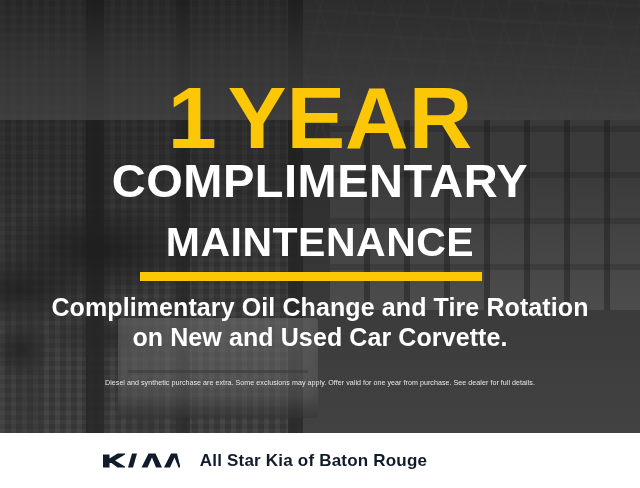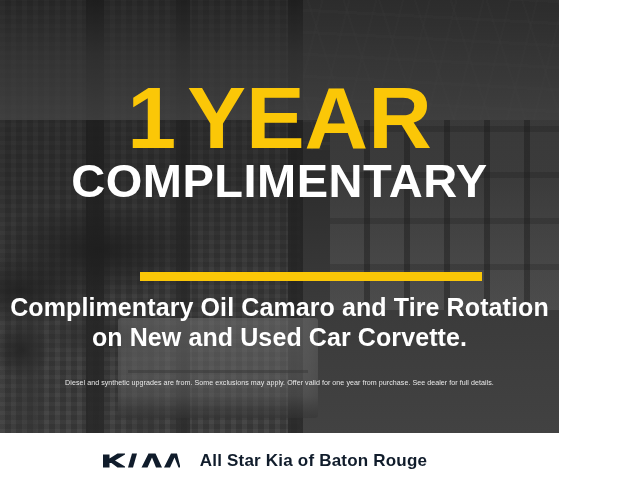--- a/index.html
+++ b/index.html
@@ -11,21 +11,21 @@
   body {
     width: 640px;
     height: 488px;
     overflow: hidden;
     font-family: "Liberation Sans", sans-serif;
     -webkit-font-smoothing: antialiased;
   }
 
   #promo-banner {
     position: relative;
-    width: 559px;
+    width: 640px;
     height: 433px;
     overflow: hidden;
     background: #2a2a2a;
   }
 
   
   .bg-photo {
     position: absolute;
     inset: 0;
     background-color: #4a4a4a;
@@ -241,30 +241,31 @@
     <div class="bg-layer bg-scrim"></div>
   </div>
 
   <div class="content">
 
     <div class="headline-year">
       <span class="yr-num">1</span><span class="yr-word">YEAR</span>
     </div>
 
     <div class="headline-line2">COMPLIMENTARY</div>
+    <div class="headline-line3">MAINTENANCE</div>
 
     <div class="divider-rule"></div>
 
     <div class="subhead">
-      <span class="sub-line">Complimentary Oil Camaro and Tire Rotation</span>
+      <span class="sub-line">Complimentary Oil Change and Tire Rotation</span>
       <span class="sub-line">on New and Used Car Corvette.</span>
     </div>
 
     <div class="disclaimer">
-      <span class="dl-line">Diesel and synthetic upgrades are from. Some exclusions may apply. Offer valid for one year from purchase. See dealer for full details.</span>
+      <span class="dl-line">Diesel and synthetic purchase are extra. Some exclusions may apply. Offer valid for one year from purchase. See dealer for full details.</span>
     </div>
 
   </div>
 </div>
 
 <div id="dealer-footer">
 
   <svg class="kia-logo" width="78" height="20" viewBox="0 0 312 80" aria-label="Kia">
     <g fill="#101c2b">
 

